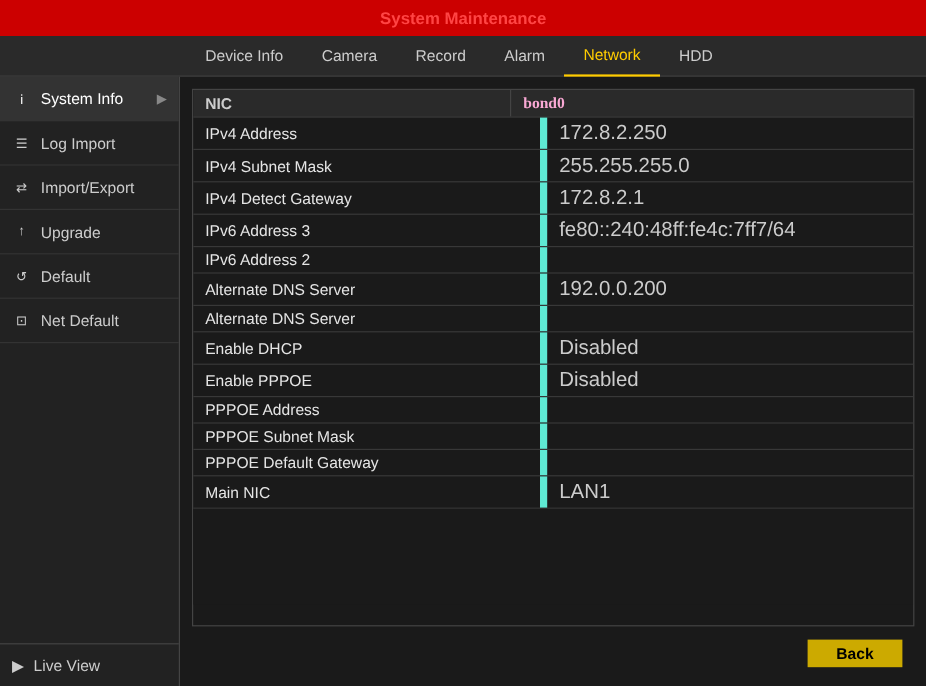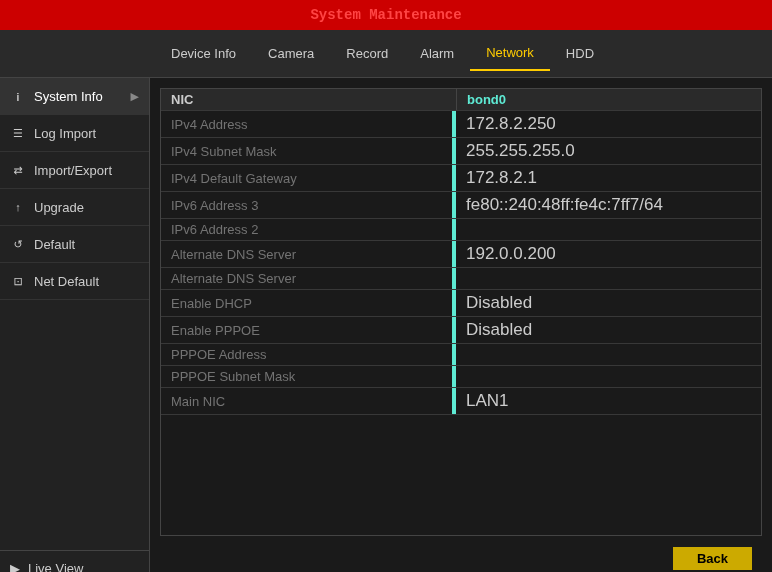--- a/index.html
+++ b/index.html
@@ -13,32 +13,31 @@
       overflow: hidden;
     }
 
     
     #title-bar {
       background: #cc0000;
       height: 30px;
       display: flex;
       align-items: center;
       justify-content: center;
-      font-family: Liberation Mono, monospace;
     }
     #title-bar span {
       color: #ff4444;
       font-size: 14px;
       font-weight: bold;
     }
 
     
     #tab-bar {
       background: #2a2a2a;
-      height: 48px;
+      height: 34px;
       display: flex;
       align-items: center;
       padding-left: 155px;
       border-bottom: 1px solid #444;
     }
     .tab {
       padding: 6px 16px;
       cursor: pointer;
       color: #ccc;
       font-size: 13px;
@@ -128,52 +127,53 @@
       display: flex;
       border-bottom: 1px solid #383838;
       min-height: 22px;
     }
     .table-row:first-child {
       background: #2a2a2a;
     }
     .col-label {
       width: 295px;
       padding: 3px 10px;
-      color: #737373;
-      display: flex;
-      align-items: center;
-      border-right: 4px solid #5eead4;
+      color: #e5e5e5;
+      display: flex;
+      align-items: center;
+      border-right: 6px solid #5eead4;
       font-size: 13px;
     }
     .col-value {
       flex: 1;
       padding: 3px 10px;
       color: #ccc;
       display: flex;
       align-items: center;
       font-size: 17px;
     }
     .col-header {
-      width: 296px;
+      width: 265px;
       padding: 3px 10px;
       color: #ccc;
       display: flex;
       align-items: center;
       border-right: 1px solid #444;
       font-size: 13px;
       font-weight: bold;
     }
     .col-value-header {
       flex: 1;
       padding: 3px 10px;
-      color: #5eead4;
+      color: #f9a8d4;
       display: flex;
       align-items: center;
       font-size: 13px;
       font-weight: bold;
+      font-family: Liberation Serif, serif;
     }
 
     
     #footer {
       height: 40px;
       display: flex;
       align-items: center;
       justify-content: flex-end;
       padding-right: 10px;
       padding-top: 5px;
@@ -264,21 +264,21 @@
 
       <div class="table-row">
         <div class="col-label">IPv4 Address</div>
         <div class="col-value">172.8.2.250</div>
       </div>
       <div class="table-row">
         <div class="col-label">IPv4 Subnet Mask</div>
         <div class="col-value">255.255.255.0</div>
       </div>
       <div class="table-row">
-        <div class="col-label">IPv4 Default Gateway</div>
+        <div class="col-label">IPv4 Detect Gateway</div>
         <div class="col-value">172.8.2.1</div>
       </div>
       <div class="table-row">
         <div class="col-label">IPv6 Address 3</div>
         <div class="col-value">fe80::240:48ff:fe4c:7ff7/64</div>
       </div>
       <div class="table-row">
         <div class="col-label">IPv6 Address 2</div>
         <div class="col-value"></div>
       </div>
@@ -297,20 +297,24 @@
       <div class="table-row">
         <div class="col-label">Enable PPPOE</div>
         <div class="col-value">Disabled</div>
       </div>
       <div class="table-row">
         <div class="col-label">PPPOE Address</div>
         <div class="col-value"></div>
       </div>
       <div class="table-row">
         <div class="col-label">PPPOE Subnet Mask</div>
+        <div class="col-value"></div>
+      </div>
+      <div class="table-row">
+        <div class="col-label">PPPOE Default Gateway</div>
         <div class="col-value"></div>
       </div>
       <div class="table-row">
         <div class="col-label">Main NIC</div>
         <div class="col-value">LAN1</div>
       </div>
 
       <div id="empty-area"></div>
     </div>
 

